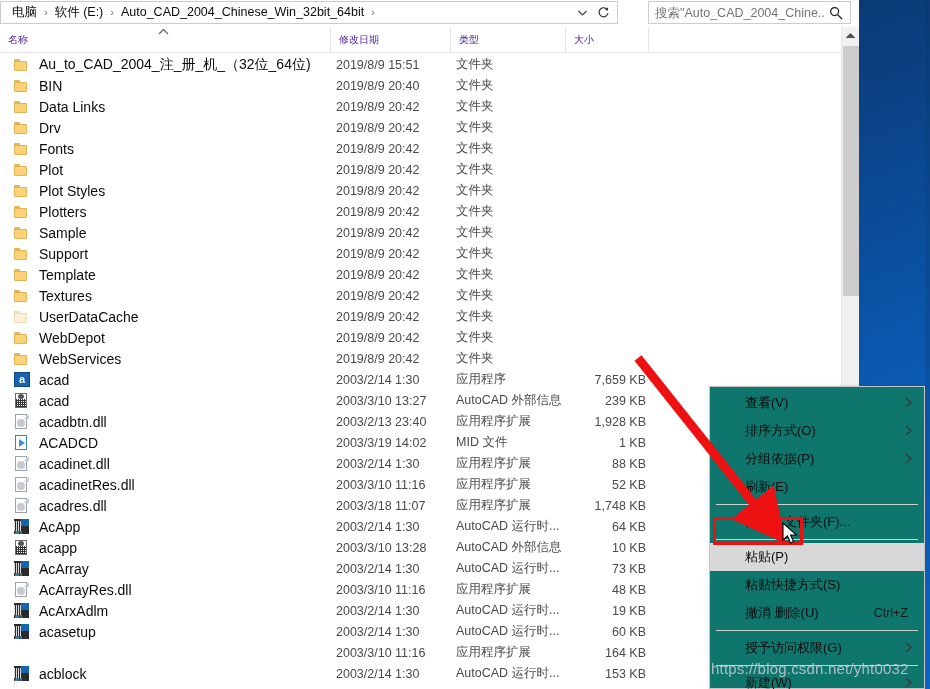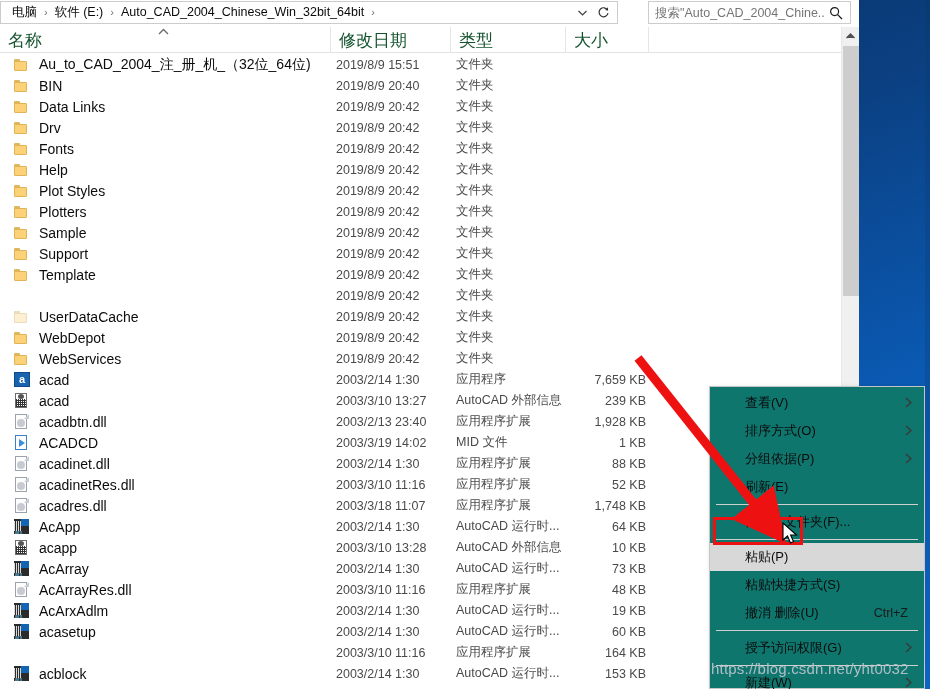--- a/index.html
+++ b/index.html
@@ -70,21 +70,21 @@
 
   
   #colheaders {
     position: absolute; left: 0; top: 27px;
     width: 859px; height: 26px;
     background: #ffffff;
     border-bottom: 1px solid #e2e2e2;
   }
   .colh {
     position: absolute; top: 0; height: 26px;
-    font-size: 17px; color: #14532d;
+    font-size: 10px; color: #4c1d95;
     display: flex; align-items: center;
     border-left: 1px solid #e5e5e5;
     padding-left: 8px;
   }
   .colh.first { border-left: none; }
   #sort-indicator {
     position: absolute; left: 158px; top: 27px;
     font-size: 9px; color: #6b6b6b; line-height: 10px;
   }
 
@@ -373,21 +373,21 @@
         <div class="cell-date">2019/8/9 20:42</div>
         <div class="cell-type">文件夹</div>
         <div class="cell-size"></div>
       </div>
       <div class="row">
         <div class="cell-name">
           <span class="ico ico-folder">
             <span class="tab"></span>
             <span class="body"></span>
           </span>
-          <span class="nm">Help</span>
+          <span class="nm">Plot</span>
         </div>
         <div class="cell-date">2019/8/9 20:42</div>
         <div class="cell-type">文件夹</div>
         <div class="cell-size"></div>
       </div>
       <div class="row">
         <div class="cell-name">
           <span class="ico ico-folder">
             <span class="tab"></span>
             <span class="body"></span>
@@ -440,20 +440,27 @@
             <span class="tab"></span>
             <span class="body"></span>
           </span>
           <span class="nm">Template</span>
         </div>
         <div class="cell-date">2019/8/9 20:42</div>
         <div class="cell-type">文件夹</div>
         <div class="cell-size"></div>
       </div>
       <div class="row">
+        <div class="cell-name">
+          <span class="ico ico-folder">
+            <span class="tab"></span>
+            <span class="body"></span>
+          </span>
+          <span class="nm">Textures</span>
+        </div>
         <div class="cell-date">2019/8/9 20:42</div>
         <div class="cell-type">文件夹</div>
         <div class="cell-size"></div>
       </div>
       <div class="row">
         <div class="cell-name">
           <span class="ico ico-folder faded">
             <span class="tab"></span>
             <span class="body"></span>
           </span>

